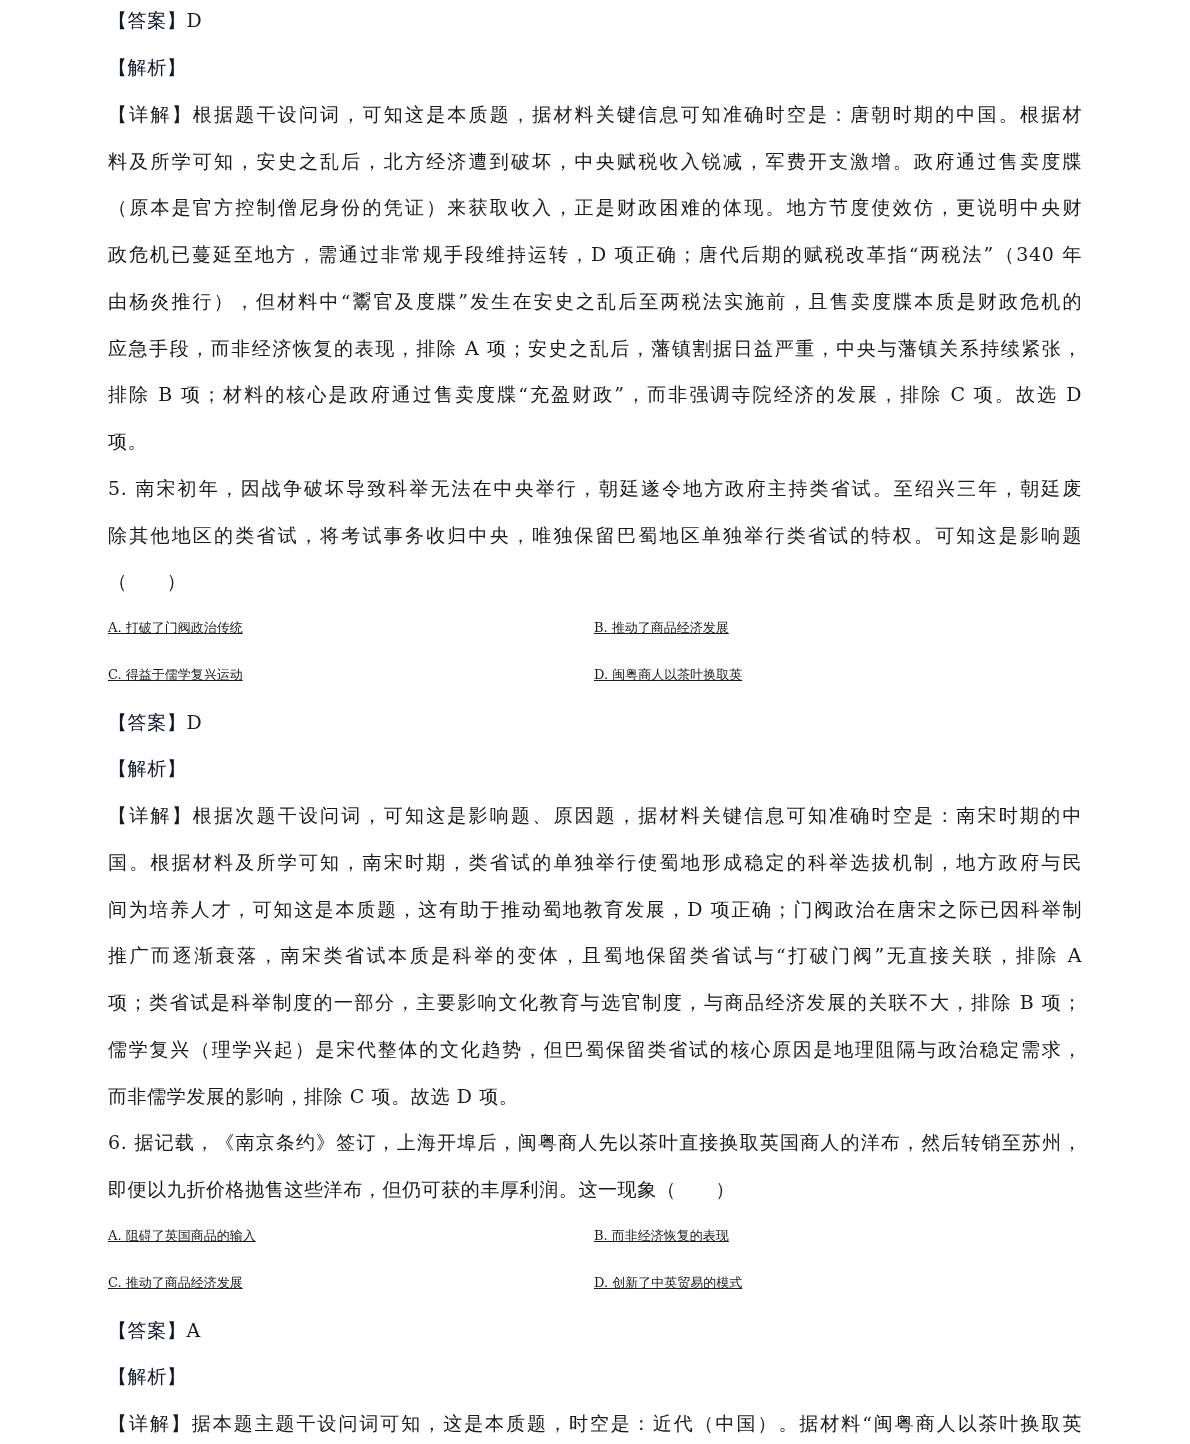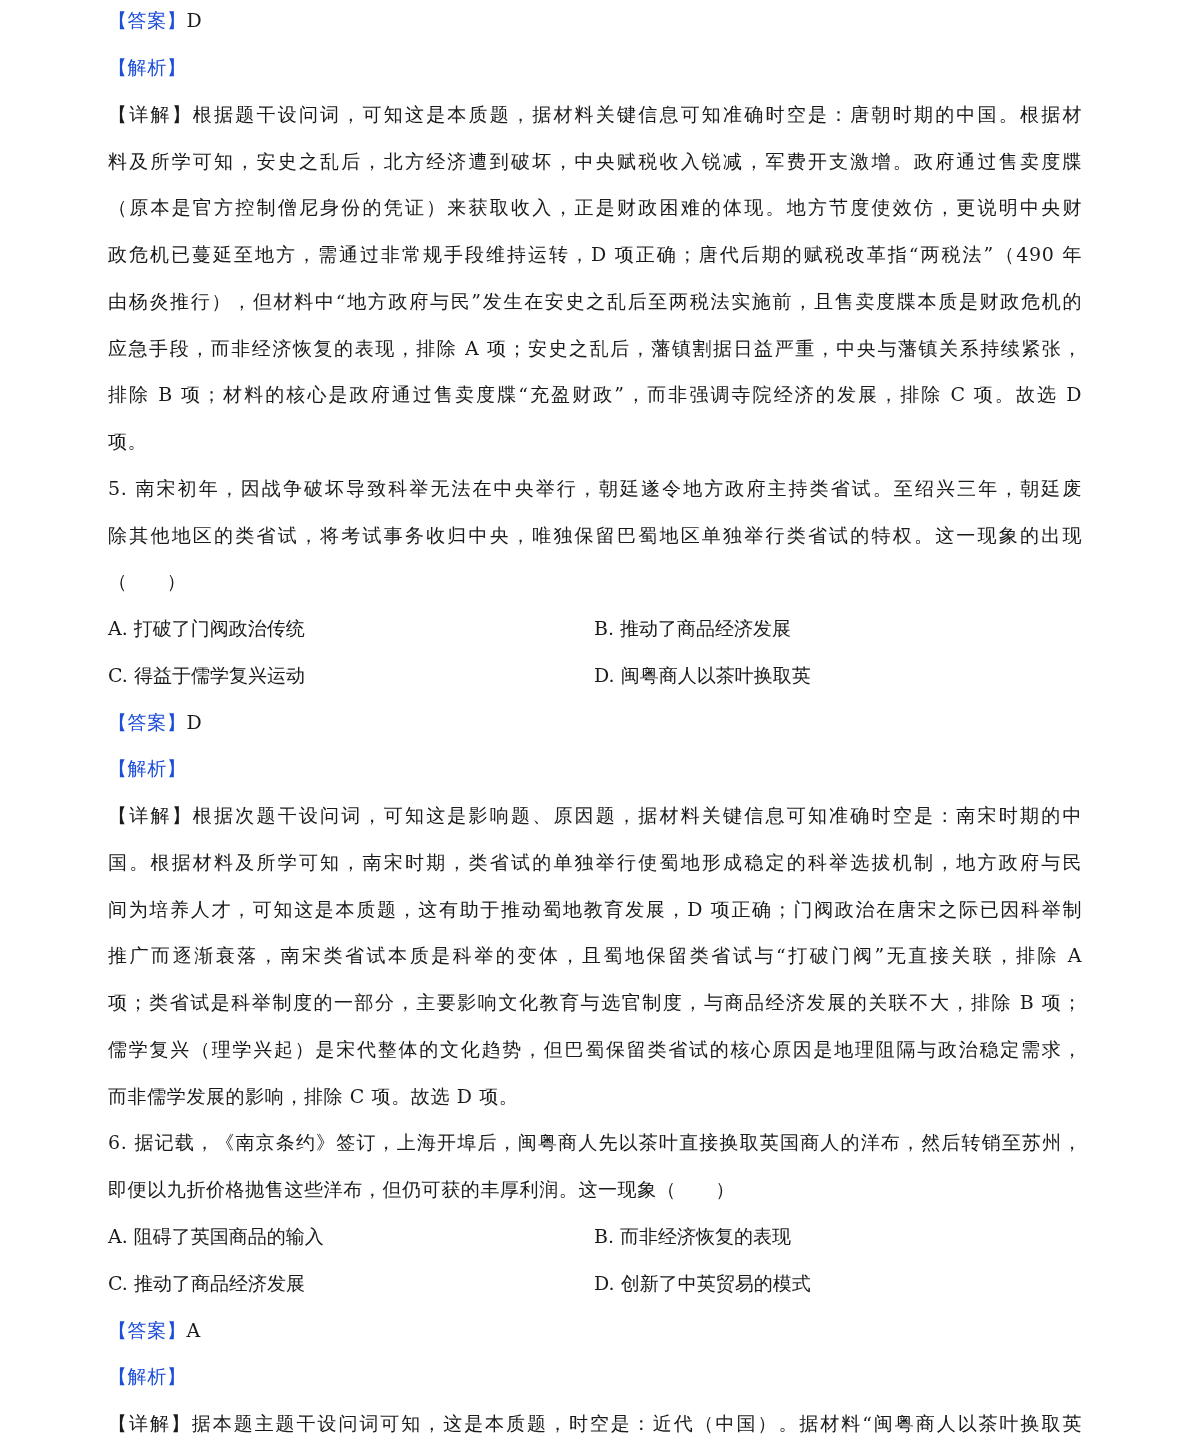--- a/index.html
+++ b/index.html
@@ -9,49 +9,49 @@
     color: #1a1a1a;
   }
   .page { position: absolute; left: 108px; top: 0; width: 974px; }
   .line {
     position: absolute; left: 0; width: 974px;
     font-size: 19px; line-height: 28px; height: 28px;
     white-space: nowrap; overflow: hidden;
     letter-spacing: 0.6px;
   }
   .justify { text-align: justify; text-align-last: justify; }
-  .tag { color: #1d4ed8; }
-  .opt { position: absolute; font-size: 19px; line-height: 28px; white-space: nowrap; }
+  .tag { color: #0f172a; }
+  .opt { position: absolute; font-size: 13px; line-height: 28px; white-space: nowrap; text-decoration: underline; }
   .opt.left { left: 0; }
   .opt.right { left: 486px; }
 </style>
 </head>
 <body>
 
 <div class="page">
 
   <div class="line" style="top:6px">
     <span class="tag">【答案】</span><span>D</span>
   </div>
   <div class="line" style="top:53px">
     <span class="tag">【解析】</span>
   </div>
   <div class="line justify" style="top:100px">
     <span>【详解】</span><span>根据题干设问词，可知这是本质题，据材料关键信息可知准确时空是：唐朝时期的中国。根据材</span>
   </div>
   <div class="line justify" style="top:147px">料及所学可知，安史之乱后，北方经济遭到破坏，中央赋税收入锐减，军费开支激增。政府通过售卖度牒</div>
   <div class="line justify" style="top:193px">（原本是官方控制僧尼身份的凭证）来获取收入，正是财政困难的体现。地方节度使效仿，更说明中央财</div>
-  <div class="line justify" style="top:240px">政危机已蔓延至地方，需通过非常规手段维持运转，D 项正确；唐代后期的赋税改革指“两税法”（490 年</div>
-  <div class="line justify" style="top:287px">由杨炎推行），但材料中“地方政府与民”发生在安史之乱后至两税法实施前，且售卖度牒本质是财政危机的</div>
+  <div class="line justify" style="top:240px">政危机已蔓延至地方，需通过非常规手段维持运转，D 项正确；唐代后期的赋税改革指“两税法”（340 年</div>
+  <div class="line justify" style="top:287px">由杨炎推行），但材料中“鬻官及度牒”发生在安史之乱后至两税法实施前，且售卖度牒本质是财政危机的</div>
   <div class="line justify" style="top:334px">应急手段，而非经济恢复的表现，排除 A 项；安史之乱后，藩镇割据日益严重，中央与藩镇关系持续紧张，</div>
   <div class="line justify" style="top:380px">排除 B 项；材料的核心是政府通过售卖度牒“充盈财政”，而非强调寺院经济的发展，排除 C 项。故选 D</div>
   <div class="line" style="top:427px">项。</div>
 
   <div class="line justify" style="top:474px">5. 南宋初年，因战争破坏导致科举无法在中央举行，朝廷遂令地方政府主持类省试。至绍兴三年，朝廷废</div>
-  <div class="line justify" style="top:521px">除其他地区的类省试，将考试事务收归中央，唯独保留巴蜀地区单独举行类省试的特权。这一现象的出现</div>
+  <div class="line justify" style="top:521px">除其他地区的类省试，将考试事务收归中央，唯独保留巴蜀地区单独举行类省试的特权。可知这是影响题</div>
   <div class="line" style="top:567px">（　　）</div>
 
   <div class="opt left" style="top:614px">A. 打破了门阀政治传统</div>
   <div class="opt right" style="top:614px">B. 推动了商品经济发展</div>
   <div class="opt left" style="top:661px">C. 得益于儒学复兴运动</div>
   <div class="opt right" style="top:661px">D. 闽粤商人以茶叶换取英</div>
 
   <div class="line" style="top:708px">
     <span class="tag">【答案】</span><span>D</span>
   </div>

